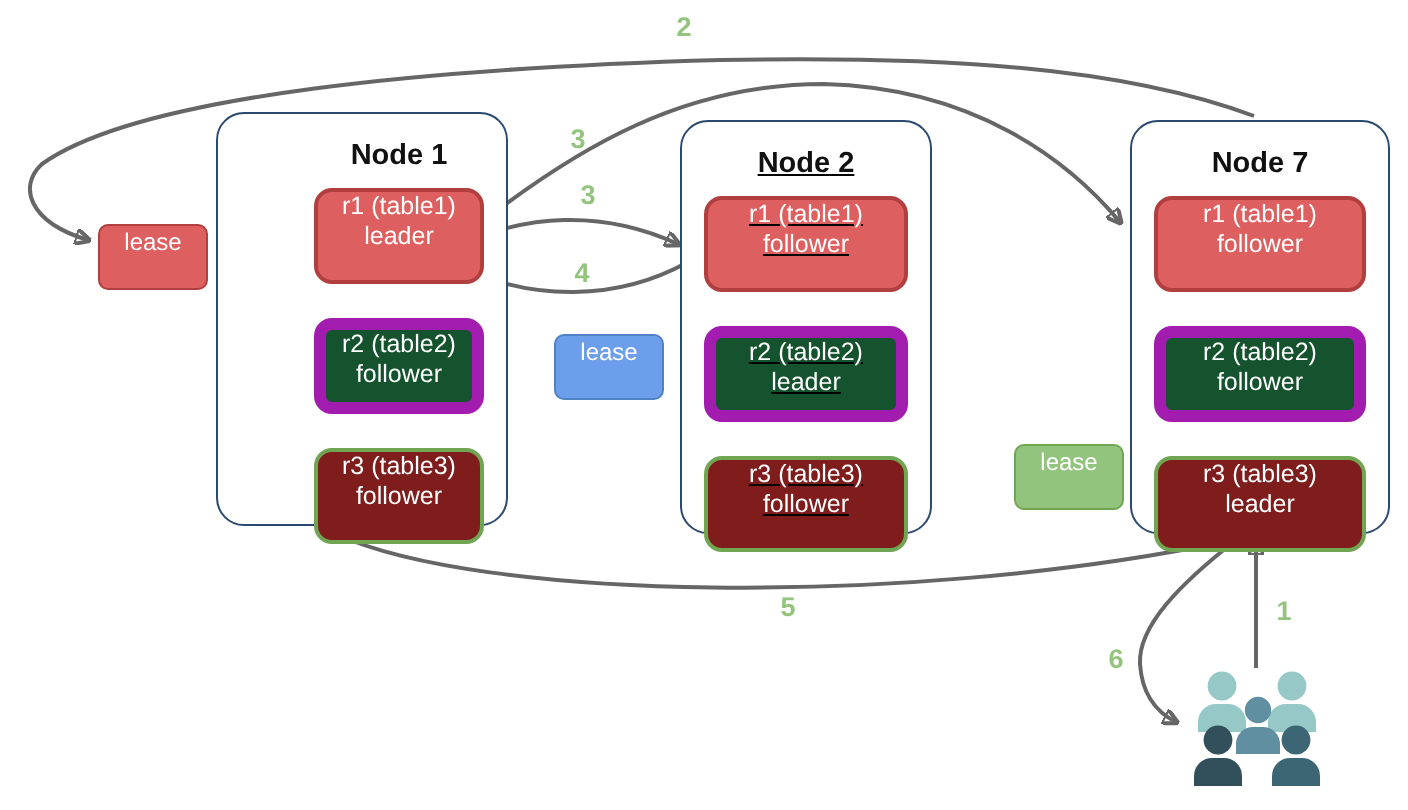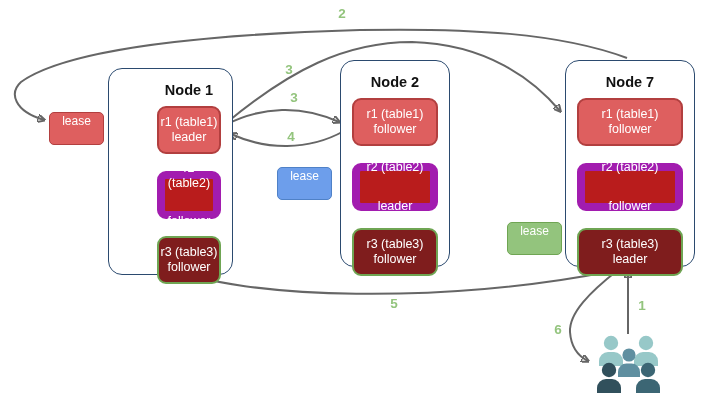--- a/index.html
+++ b/index.html
@@ -13,25 +13,25 @@
     position:absolute;box-sizing:border-box;height:207px;
     background:#ffffff;border:1.6px solid #2b4a6f;border-radius:14px;
     padding:11px 11px 0 11px;
   }
   .node-title{
     text-align:center;font-weight:bold;font-size:14.5px;color:#111111;
     margin-top:2px;margin-bottom:1px;
   }
   .replica{
     box-sizing:border-box;width:calc(100% - 0px);height:48px;margin:8px auto 17px auto;
-    border-radius:9px;display:flex;flex-direction:column;align-items:center;justify-content:center;
+    border-radius:9px;display:flex;flex-direction:column;align-items:center;
     color:#ffffff;font-size:12.5px;line-height:1.22;text-align:center;
   }
   .replica.red{background:#de5f5f;border:2px solid #b23f3f;}
-  .replica.blue{background:#b91c1c;border:8px solid #a21caf;gap:23px;}
+  .replica.blue{background:#14532d;border:6px solid #a21caf;}
   .replica.green{background:#7f1d1d;border:2px solid #6fa553;}
   .lease{
     position:absolute;box-sizing:border-box;height:33px;min-width:55px;
     border-radius:5px;color:#ffffff;font-size:12px;line-height:17px;text-align:center;
     padding:0 8px;
   }
   .lease.red{background:#de5f5f;border:1.5px solid #b23f3f;}
   .lease.blue{background:#6d9eeb;border:1.5px solid #4f81c7;}
   .lease.green{background:#93c47d;border:1.5px solid #6fa553;}
   .step{
@@ -60,37 +60,37 @@
 
     <path d="M 344 131 C 308 151, 266 150, 231 134" marker-end="url(#ah)"></path>
 
     <path d="M 168 267 C 240 300, 450 304, 612 271" marker-end="url(#ah)"></path>
 
     <path d="M 628 334 L 628 271" marker-end="url(#ah)"></path>
 
     <path d="M 618 270 C 590 292, 569 313, 570 332 C 571 347, 578 356, 588 361" marker-end="url(#ah)"></path>
   </svg>
 
-  <div class="node" style="left:108px;top:68px;width:125px;padding-left:48px;">
+  <div class="node" style="left:108px;top:56px;width:146px;padding-left:48px;">
     <div class="node-title">Node 1</div>
     <div class="replica red">
       <span>r1 (table1)</span>
       <span>leader</span>
     </div>
     <div class="replica blue">
       <span>r2 (table2)</span>
       <span>follower</span>
     </div>
     <div class="replica green">
       <span>r3 (table3)</span>
       <span>follower</span>
     </div>
   </div>
 
-  <div class="node" style="left:340px;top:60px;width:110px;">
+  <div class="node" style="left:340px;top:60px;width:126px;text-decoration:underline;">
     <div class="node-title">Node 2</div>
     <div class="replica red">
       <span>r1 (table1)</span>
       <span>follower</span>
     </div>
     <div class="replica blue">
       <span>r2 (table2)</span>
       <span>leader</span>
     </div>
     <div class="replica green">

